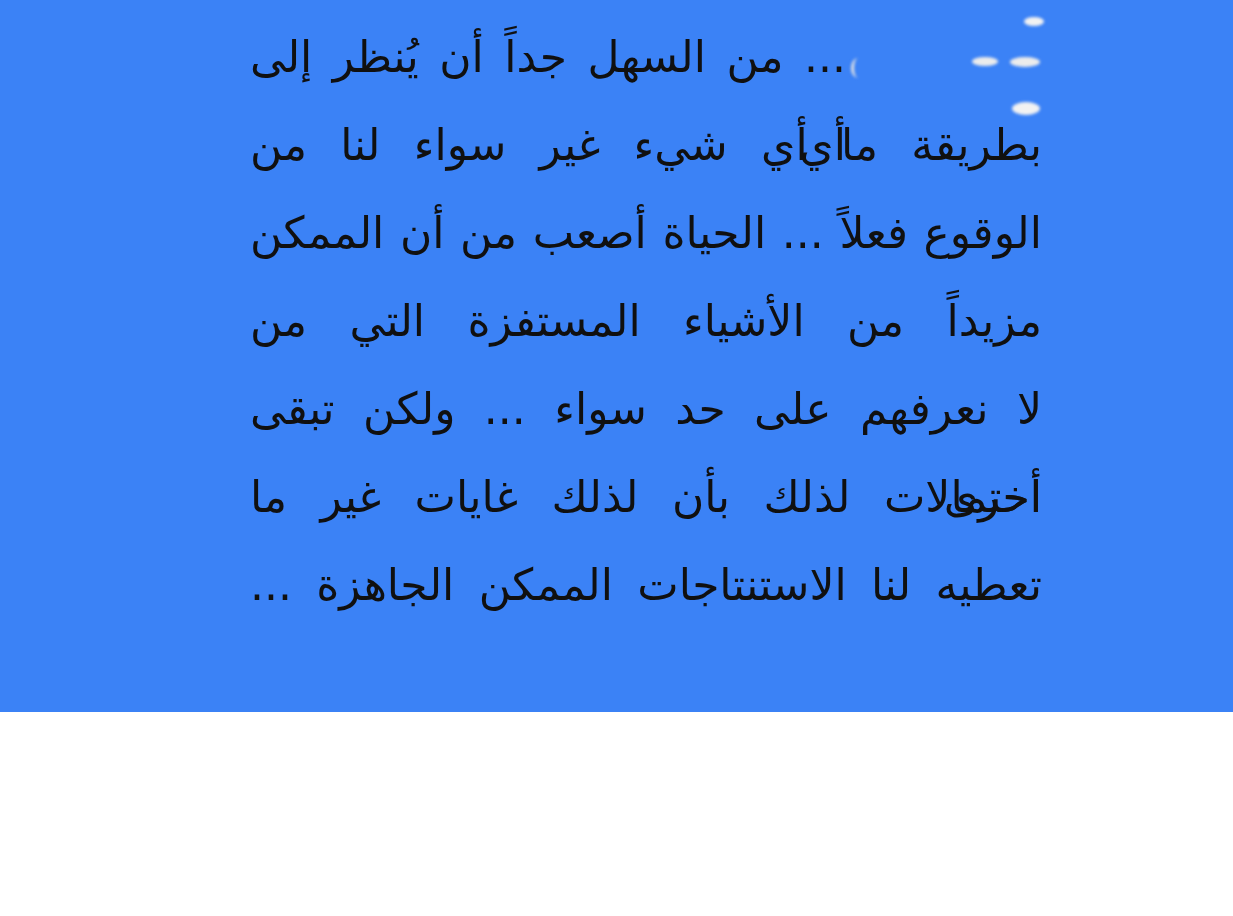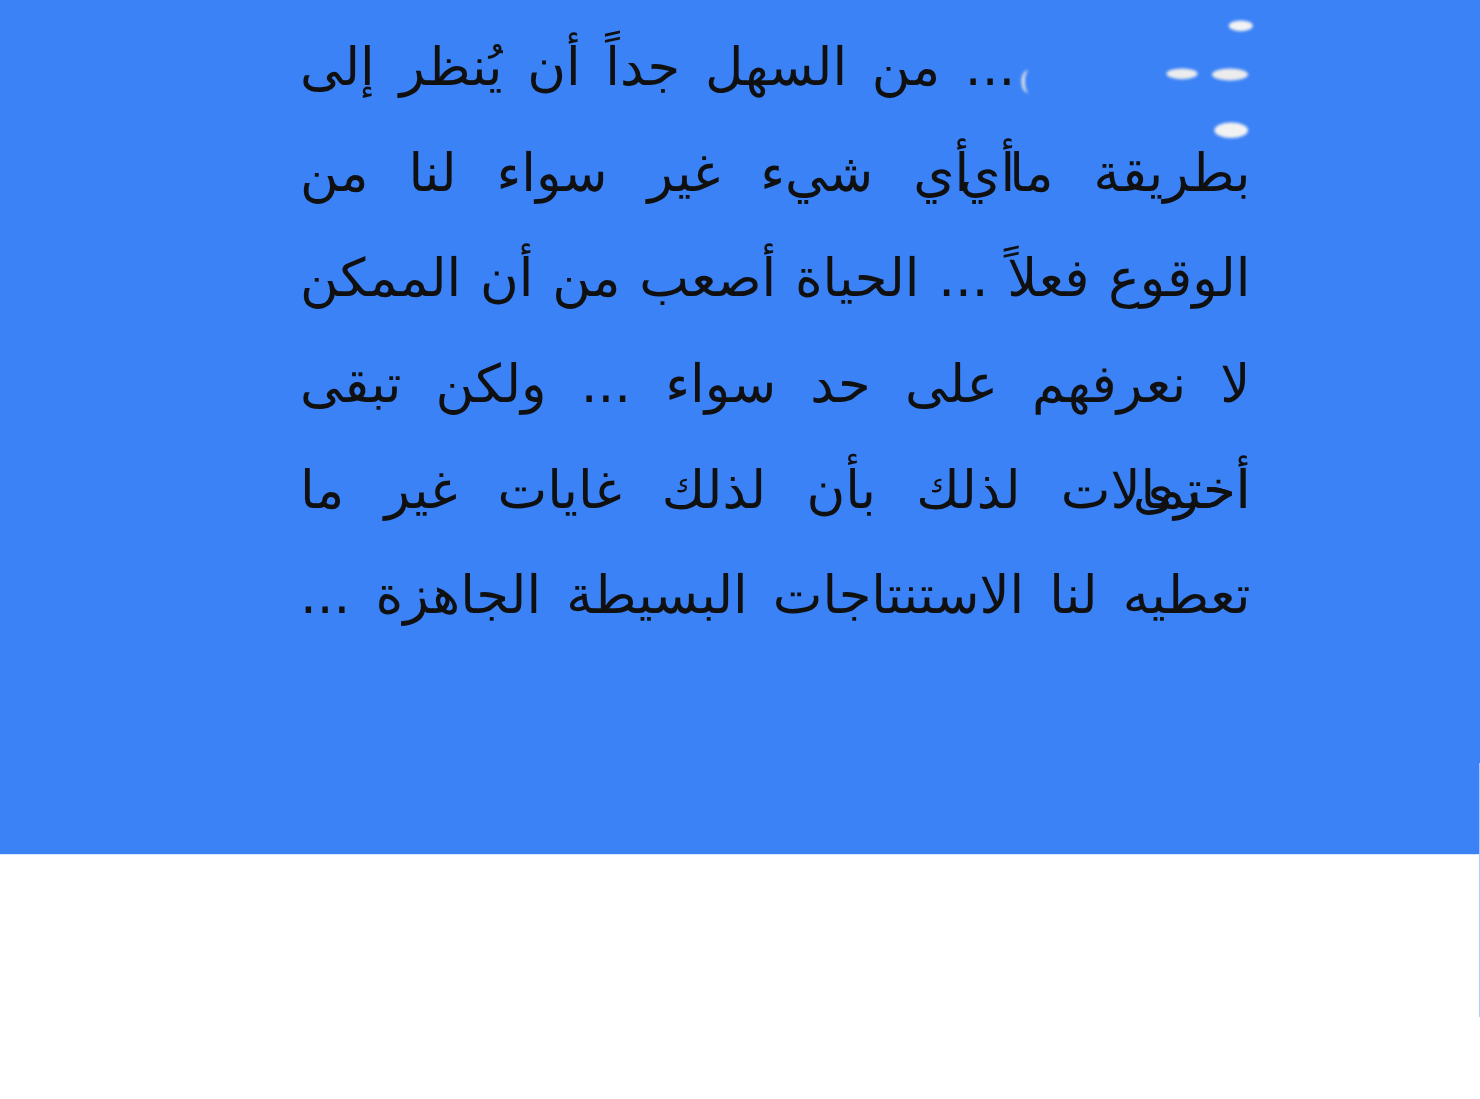--- a/index.html
+++ b/index.html
@@ -63,18 +63,19 @@
   <div class="ghost ghost-paren"></div>
   <div class="ghost ghost-smudge-a"></div>
   <div class="ghost ghost-smudge-b"></div>
   <div class="ghost ghost-smudge-c"></div>
   <div class="ghost ghost-smudge-d"></div>
 
   <div class="text-block" dir="rtl">
     <div class="text-line first">... من السهل جداً أن يُنظر إلى أي</div>
     <div class="text-line">بطريقة ما أي شيء غير سواء لنا من</div>
     <div class="text-line">الوقوع فعلاً ... الحياة أصعب من أن الممكن</div>
+    <div class="text-line">مزيداً من الأشياء المستفزة التي من</div>
     <div class="text-line">لا نعرفهم على حد سواء ... ولكن تبقى أخرى</div>
     <div class="text-line">احتمالات لذلك بأن لذلك غايات غير ما</div>
-    <div class="text-line">تعطيه لنا الاستنتاجات البسيطة الجاهزة ...</div>
+    <div class="text-line">تعطيه لنا الاستنتاجات الممكن الجاهزة ...</div>
   </div>
 
 </div>
 
 </body></html>

